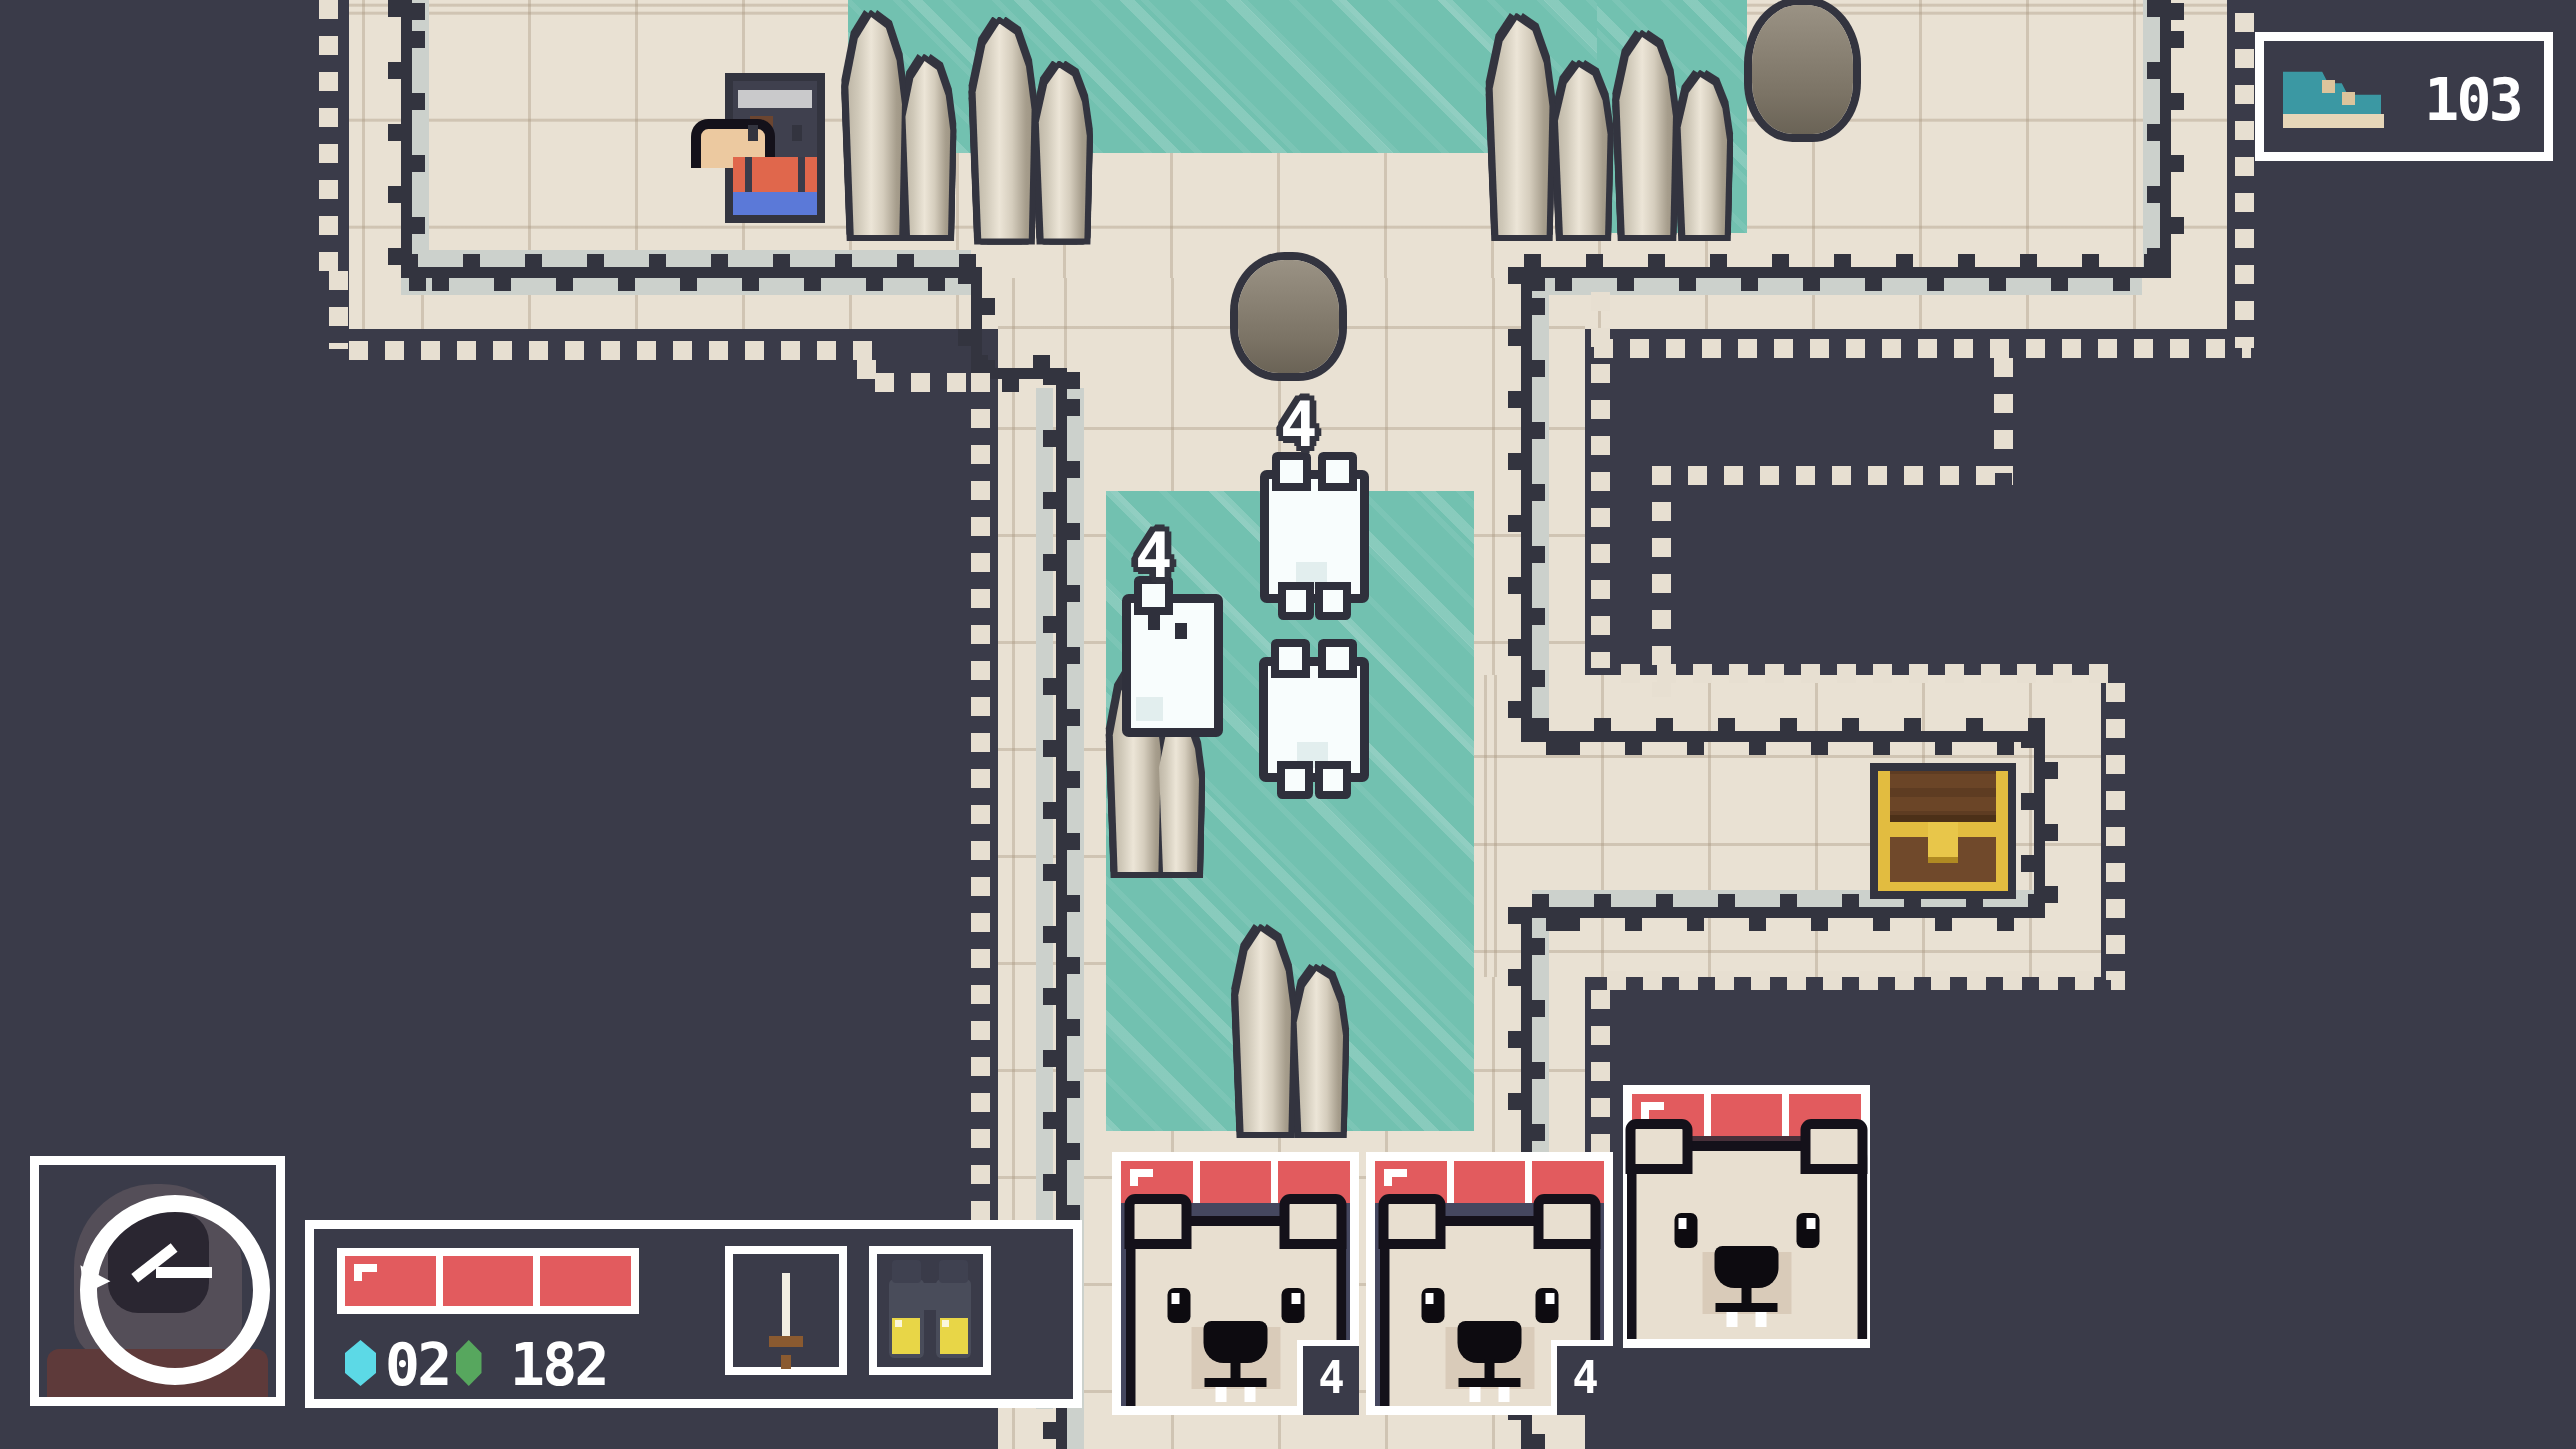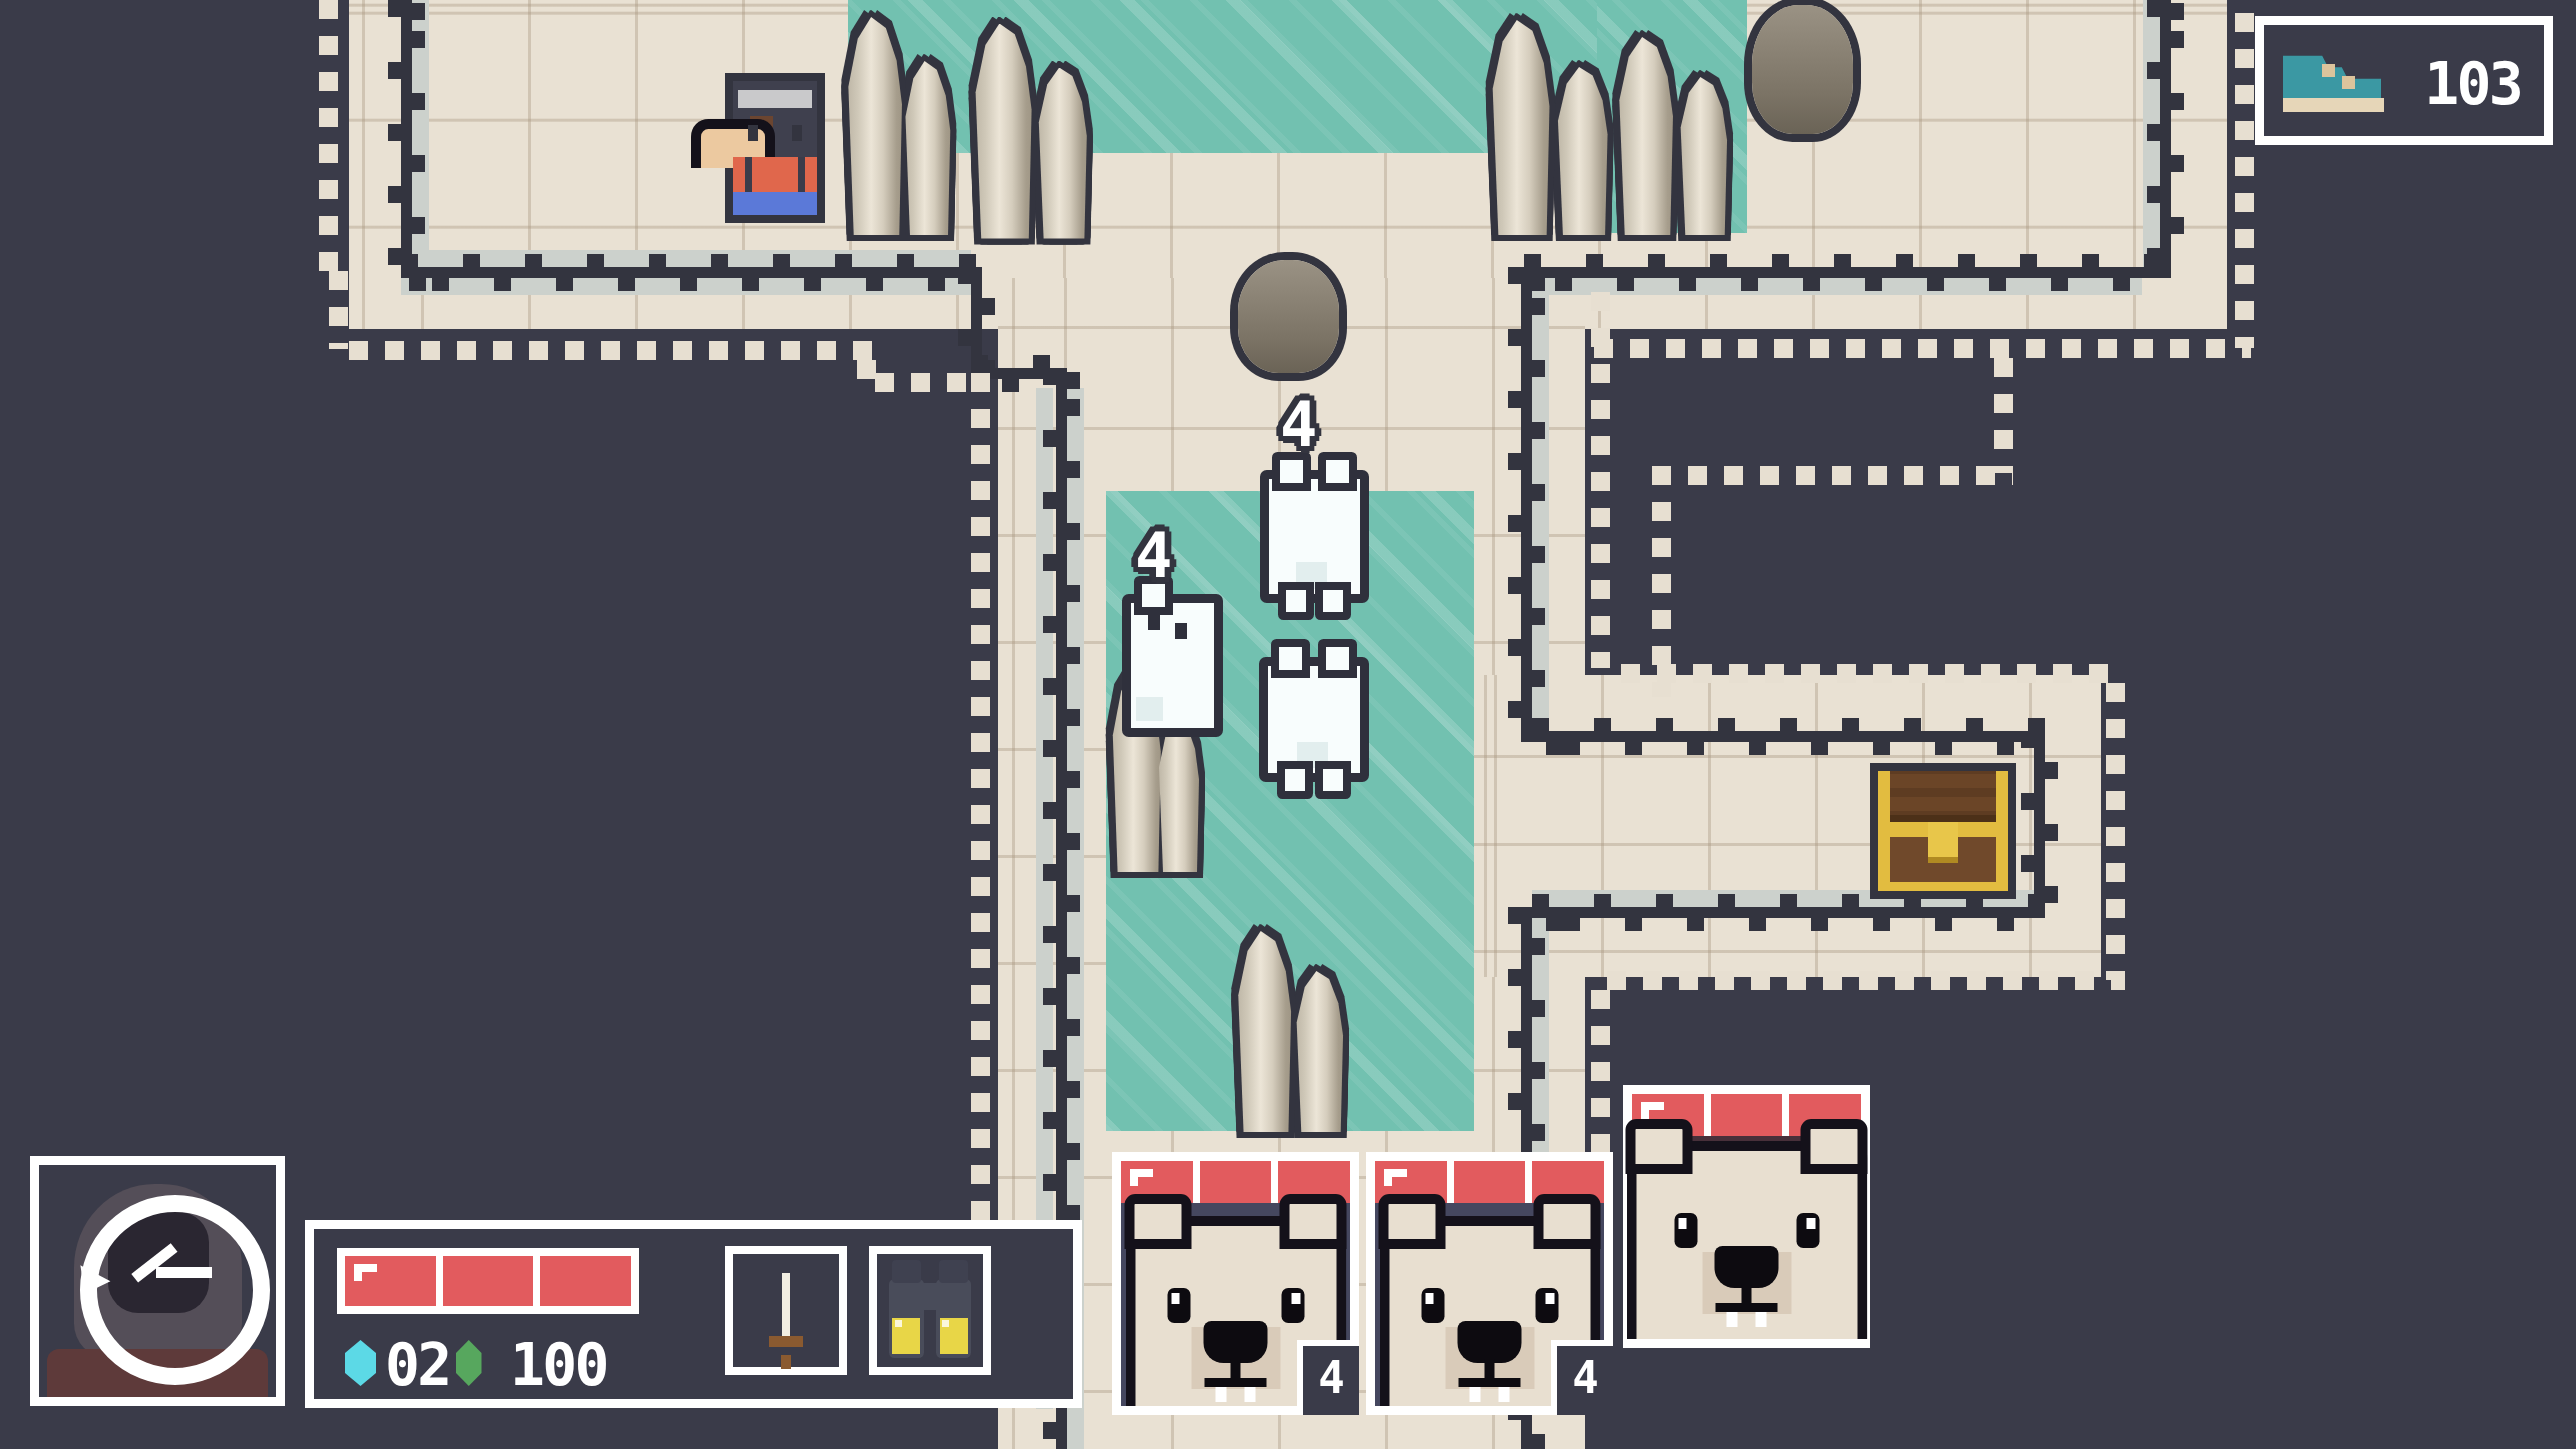--- a/index.html
+++ b/index.html
@@ -242,21 +242,21 @@
     <div class="ear" style="left:2.7px;"></div>
       <div class="ear" style="right:2.7px;"></div>
     <div class="shade" style="left:32%;bottom:5.4px;width:31px;height:25.5px;"></div>
     <div class="paw" style="left:9.4px;"></div>
       <div class="paw" style="right:9.4px;"></div>
   </div>
 
   <div class="maplabel" style="left:1280px;top:394px;">4</div>
   <div class="maplabel" style="left:1135px;top:525px;">4</div>
 
-  <div class="panel" style="left:2255px;top:16px;width:298px;height:129px;padding-left:42px;">
+  <div class="panel" style="left:2255px;top:32px;width:298px;height:129px;padding-left:42px;">
     <div class="shoe" style="left:19px;top:21.5px;width:101px;height:67px;">
       <div class="body"></div>
         <div class="sole"></div>
         <div class="p1"></div>
         <div class="p2"></div>
     </div>
     <div class="numtext" style="right:23px;top:29.5px;">103</div>
   </div>
 
   <div class="panel" style="left:30px;top:1156px;width:255px;height:250px;">
@@ -274,21 +274,21 @@
     <div class="hpframe" style="left:23px;top:19px;width:302px;height:66px;">
       <div class="hpseg">
           <div class="hpnotch"></div>
         </div>
       <div class="hpseg"></div>
       <div class="hpseg"></div>
     </div>
     <div class="gem" style="left:31px;top:111px;width:31px;height:46px;background:#5cd9e6;"></div>
     <div class="numtext" style="left:71px;top:107px;">02</div>
     <div class="gem" style="left:142px;top:111px;width:25.5px;height:46px;background:#57a75e;"></div>
-    <div class="numtext" style="left:196px;top:107px;">100</div>
+    <div class="numtext" style="left:196px;top:107px;">182</div>
     <div class="slot" style="left:411px;top:17.4px;width:122px;height:129px;">
       <div>
         <div class="sword-blade"></div>
           <div class="sword-guard"></div>
           <div class="sword-pommel"></div>
       </div>
     </div>
     <div class="slot" style="left:555px;top:17.4px;width:122px;height:129px;">
       <div class="bino" style="left:12px;top:5.4px;width:82px;height:101px;">
         <div class="barrel" style="left:0;"></div>

